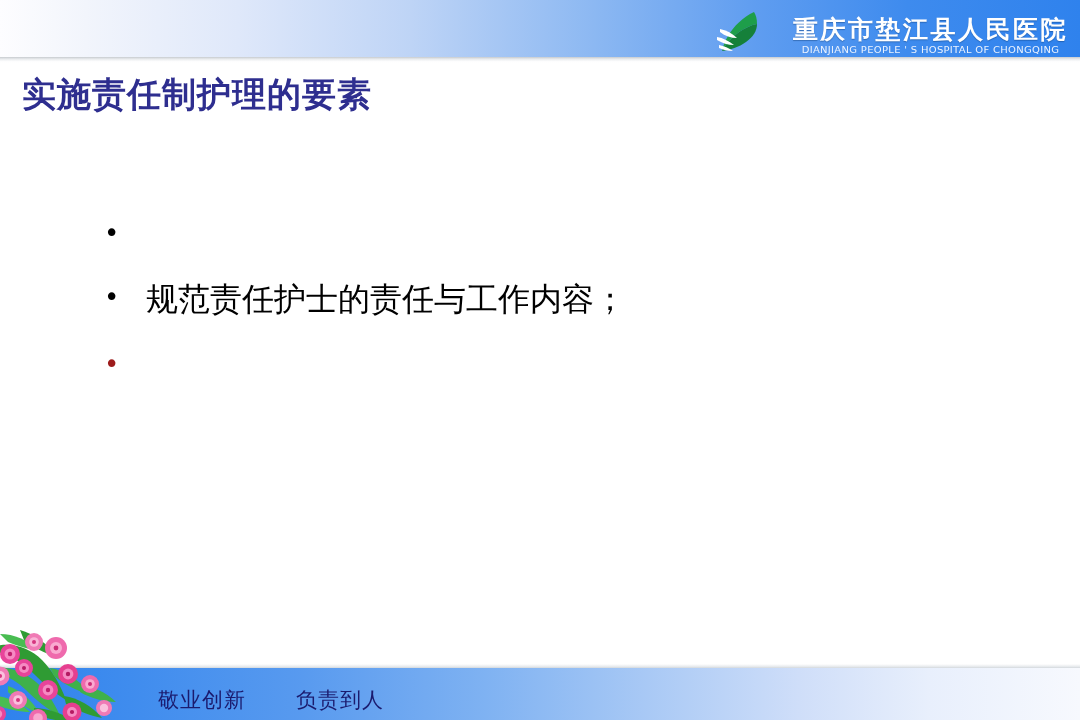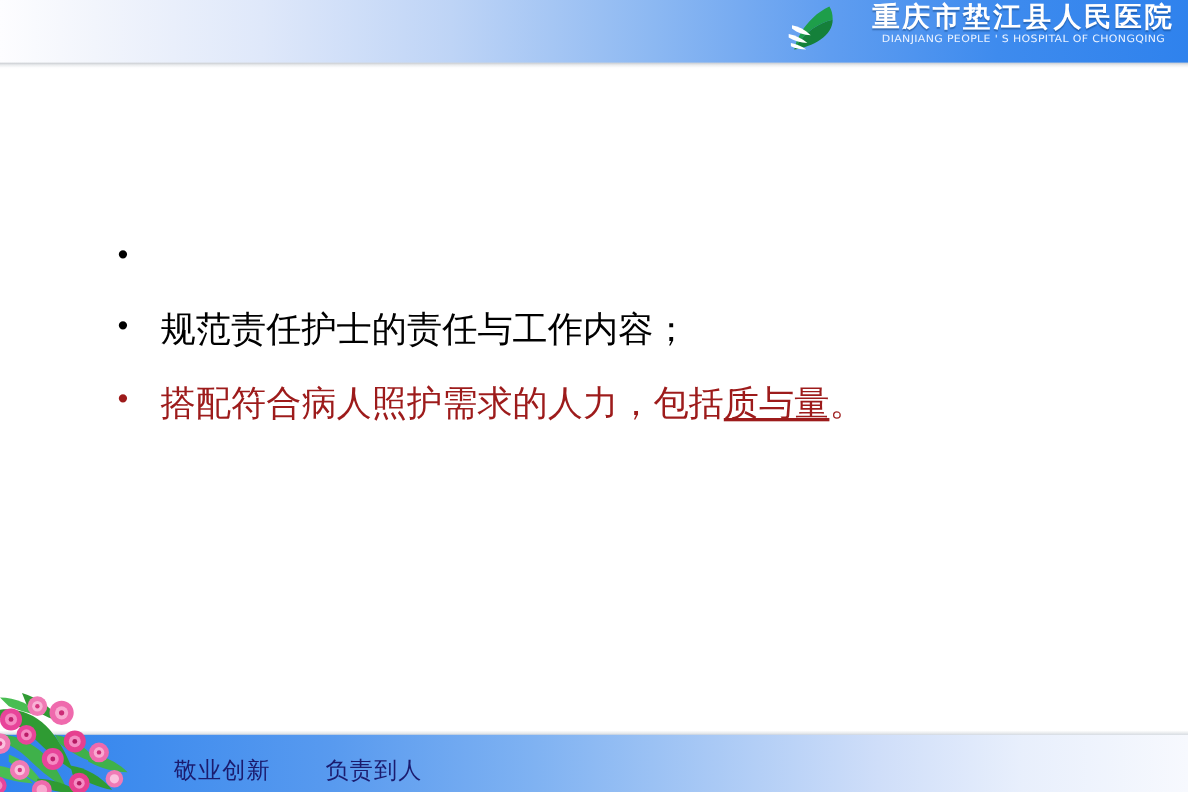--- a/index.html
+++ b/index.html
@@ -49,21 +49,21 @@
                 rgba(255,255,255,0) 100%);
   }
 
   
   .logo {
     position: absolute;
     top: 3px;
     right: 12px;
     height: 52px;
     display: flex;
-    align-items: flex-start;
+    align-items: flex-end;
     gap: 24px;
   }
   .logo-mark {
     width: 56px;
     height: 46px;
     flex: 0 0 auto;
   }
   .logo-text {
     display: flex;
     flex-direction: column;
@@ -200,35 +200,35 @@
         <path d="M4 28 C10 29 16 32 21 36 C15 36 9 34 4 31 Z" fill="#ffffff"></path>
         <path d="M6 36 C11 37 16 39 20 42 C15 42 10 41 6 39 Z" fill="#ffffff"></path>
       </svg>
     </span>
     <span class="logo-text">
       <span class="logo-cn">重庆市垫江县人民医院</span>
       <span class="logo-en">DIANJIANG PEOPLE ' S HOSPITAL OF CHONGQING</span>
     </span>
   </div>
 
+  <div class="slide-title">实施责任制护理的要素</div>
 
   <div class="body-list">
 
     <div class="bullet-row">
       <span class="bullet-dot">•</span>
     </div>
 
     <div class="bullet-row">
       <span class="bullet-dot">•</span>
       <span class="bullet-text">规范责任护士的责任与工作内容；</span>
     </div>
 
     <div class="bullet-row accent">
       <span class="bullet-dot">•</span>
-      <span class="bullet-text"><span>搭配符合病人照护需求的人力，包括</span><u>质与量</u><span>。</span></span>
     </div>
 
   </div>
 
   <div class="footer-topline"></div>
   <div class="footer-band"></div>
   <div class="footer-motto m1">敬业创新</div>
   <div class="footer-motto m2">负责到人</div>
 
   <div class="flowers">

